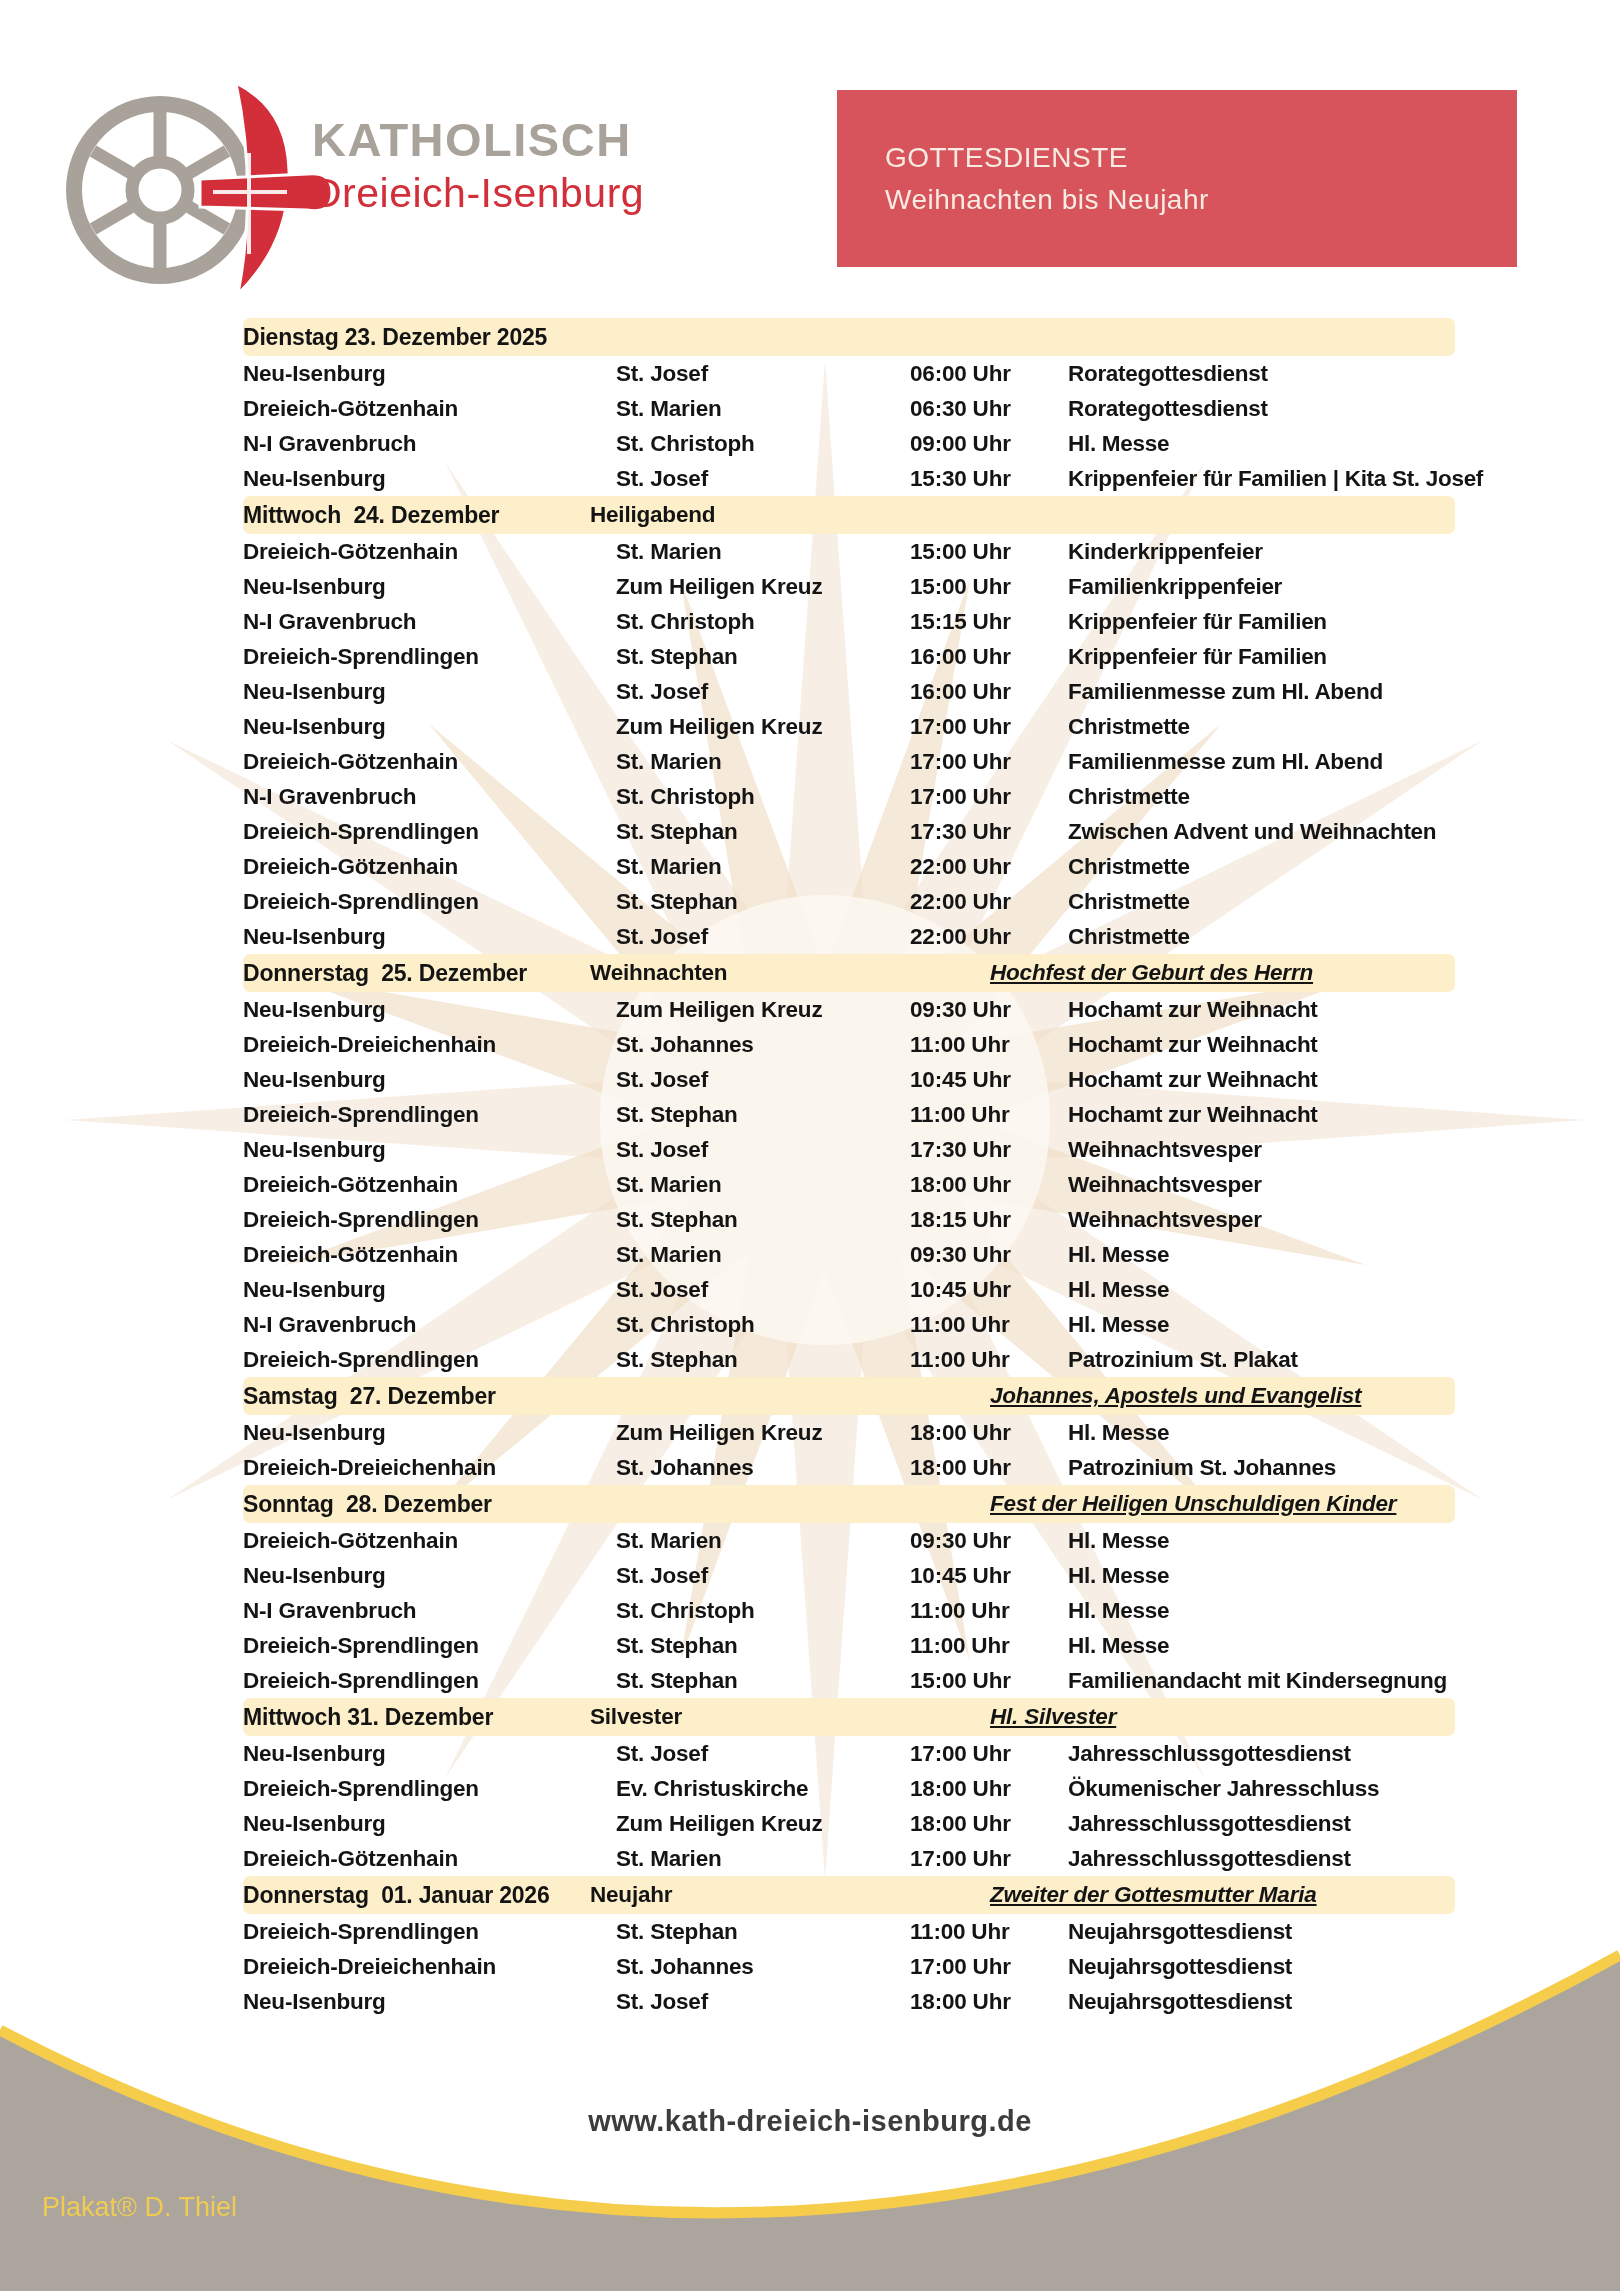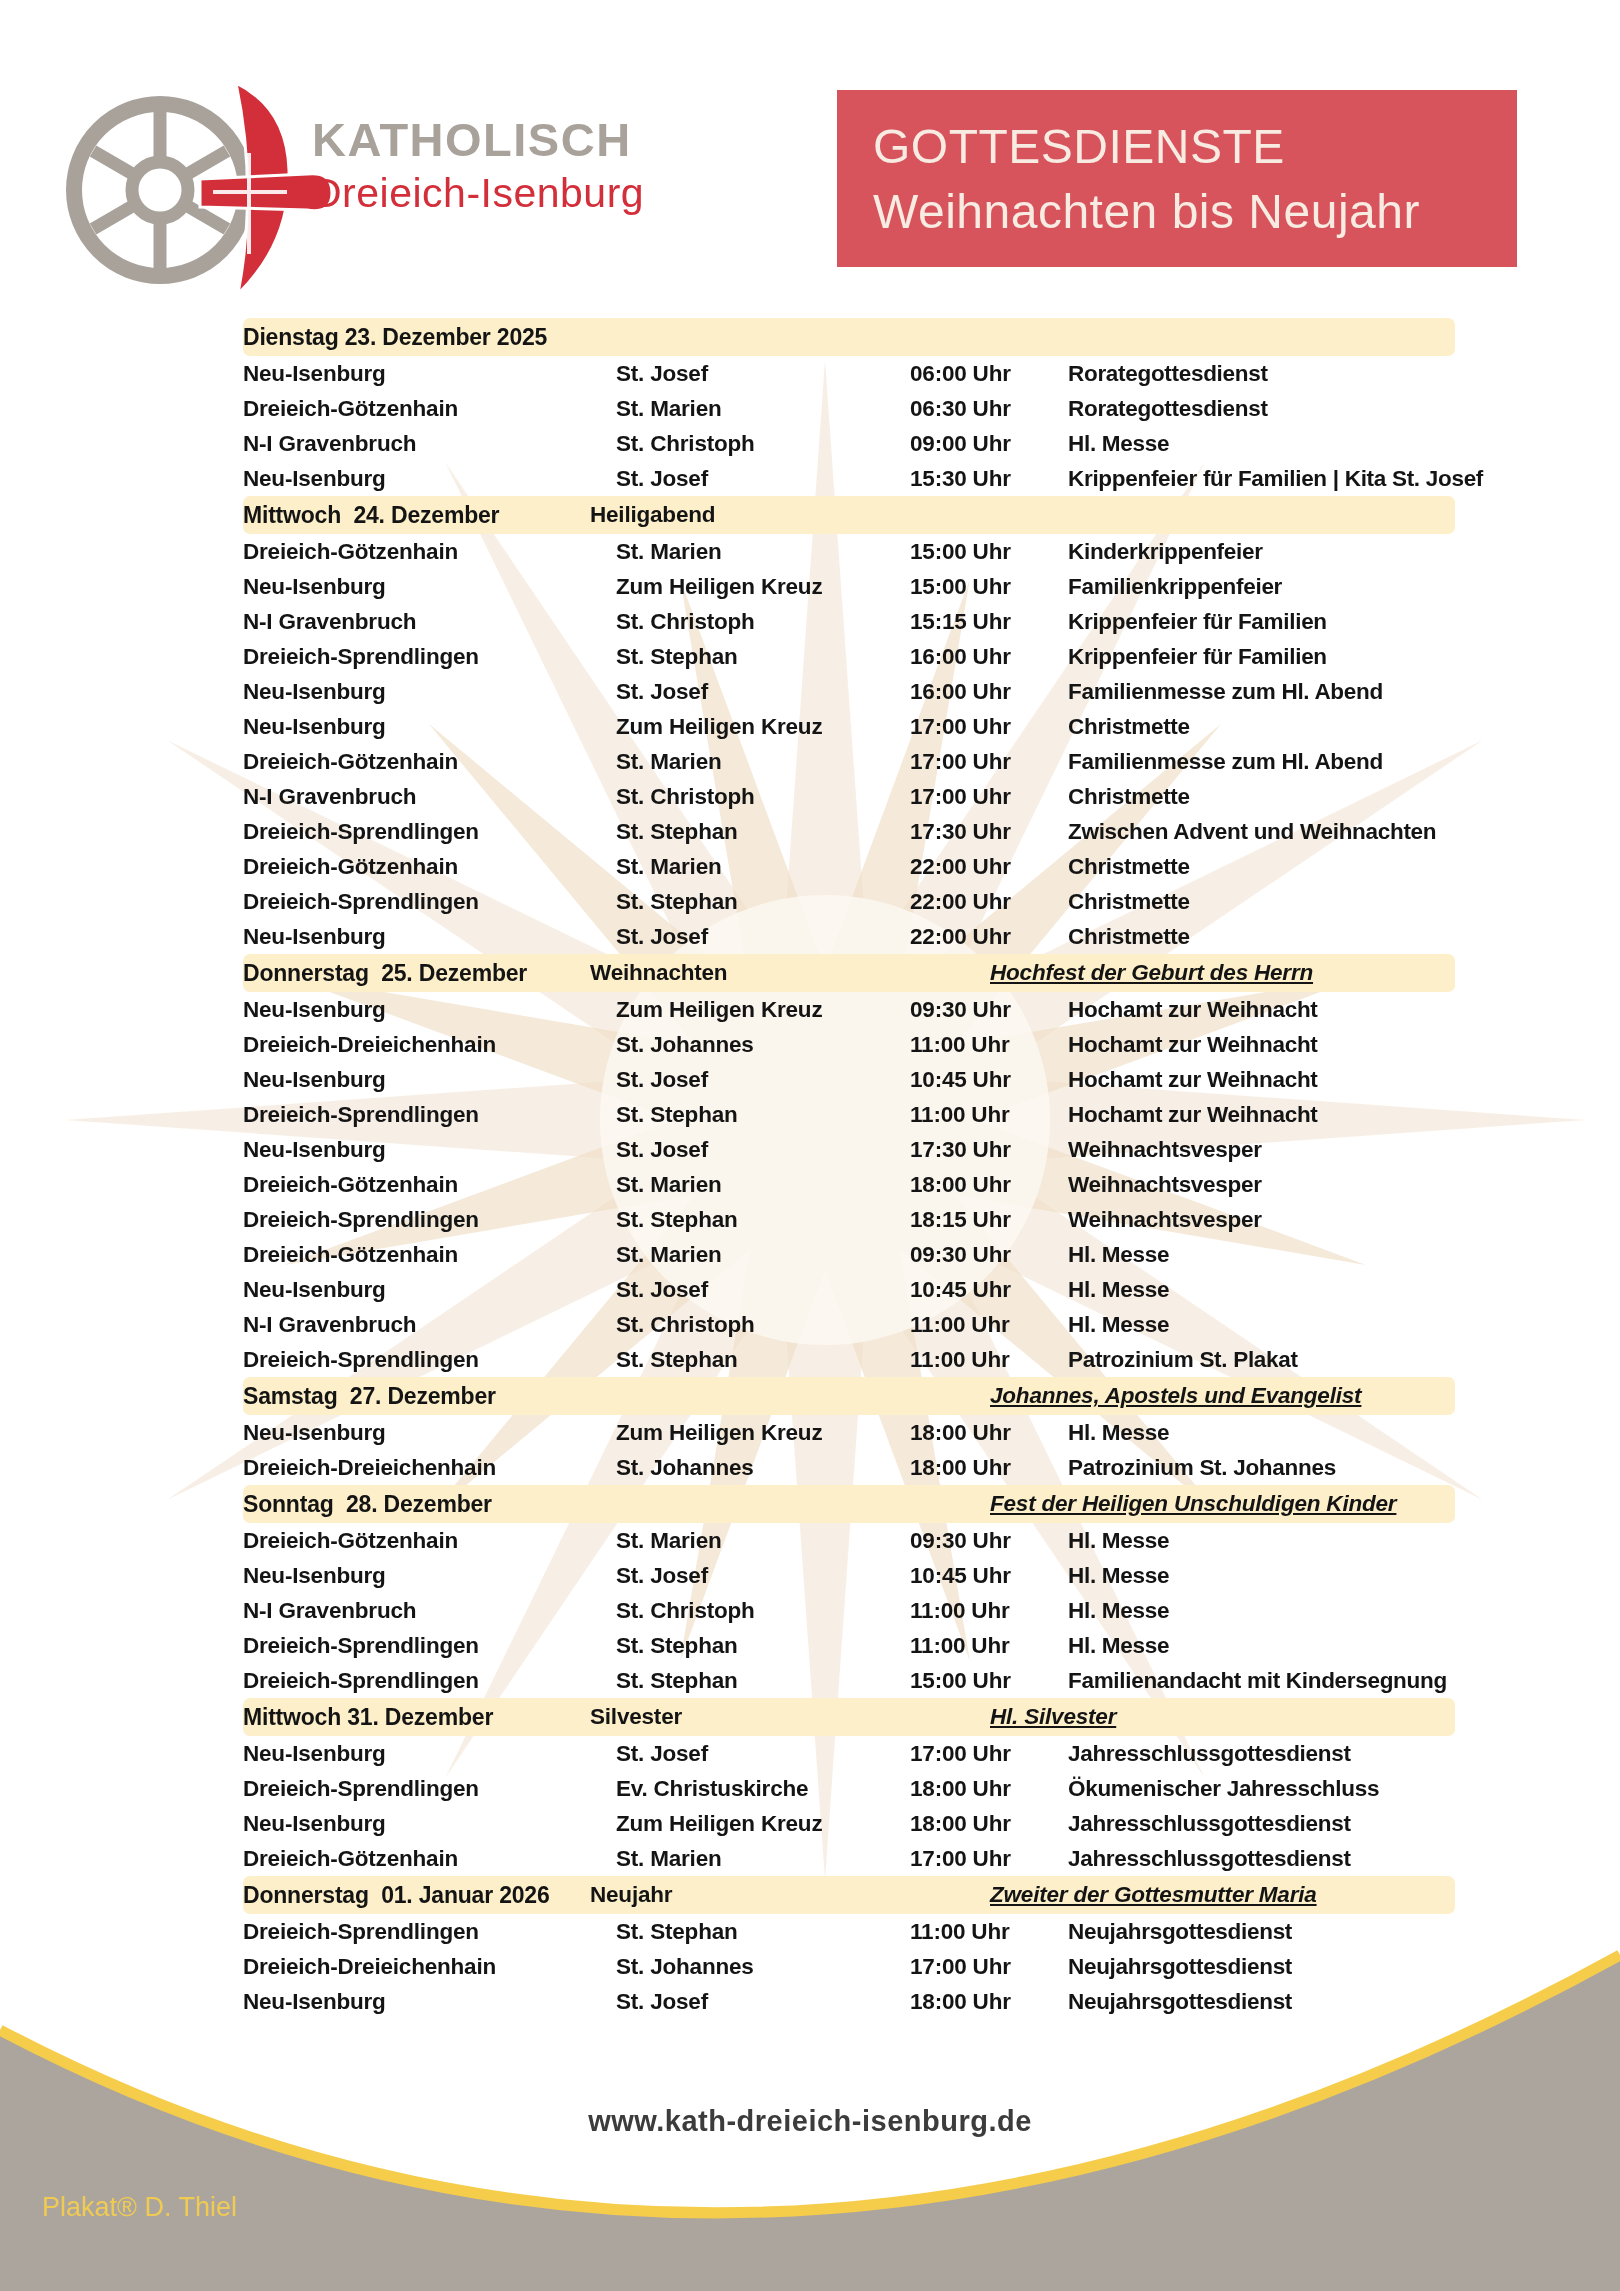--- a/index.html
+++ b/index.html
@@ -28,21 +28,21 @@
   .layer{position:absolute;z-index:3;}
 
   
   .logo-svg{left:55px;top:58px;width:300px;height:255px;}
   .org-name{left:312px;top:112px;font-size:47px;font-weight:700;letter-spacing:1.5px;color:var(--logo-gray);}
   .org-locale{left:312px;top:170px;font-size:41px;font-weight:500;letter-spacing:.5px;color:var(--logo-red);}
 
   
   .banner{left:837px;top:90px;width:680px;height:177px;background:var(--banner-red);
     color:#F7EBE2;display:flex;flex-direction:column;justify-content:center;gap:10px;
-    padding-left:36px;font-size:48px;font-weight:500;letter-spacing:.5px;}
+    padding-left:48px;font-size:28px;font-weight:500;letter-spacing:.5px;}
 
   
   .schedule{left:243px;top:318px;width:1212px;}
   .band,.row{display:grid;grid-template-columns:347px 268px 132px 1fr;align-items:center;border-radius:7px;}
   .band{height:38px;background:var(--band-cream);}
   .row{height:35px;background:transparent;gap:26px;}
   .cell{font-size:22.5px;font-weight:700;color:var(--text-black);letter-spacing:-.2px;
     white-space:nowrap;overflow:visible;}
   .c-date{font-size:23px;white-space:pre;}
   .c-feast{font-style:italic;text-decoration:underline;}

